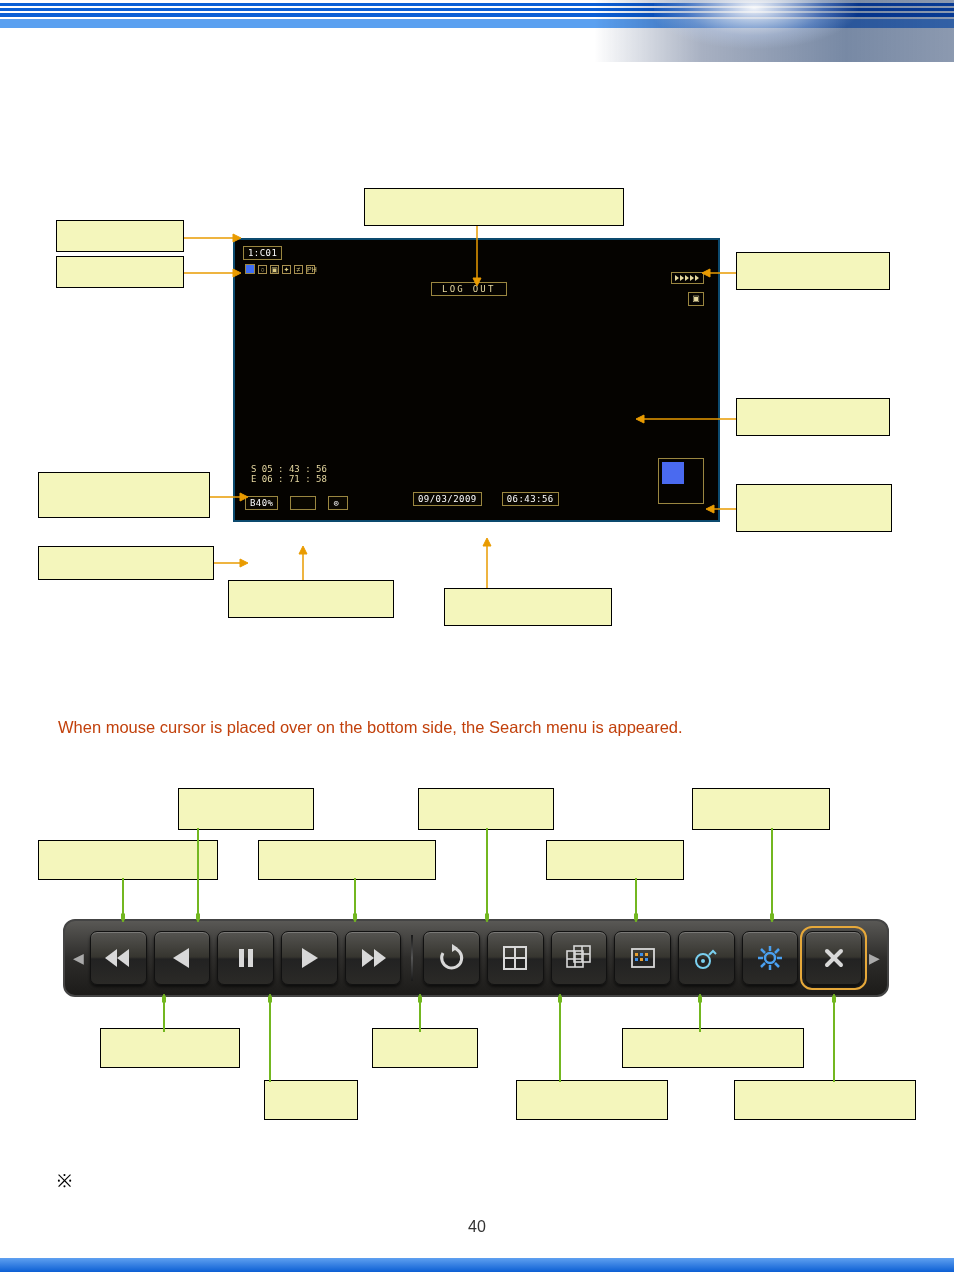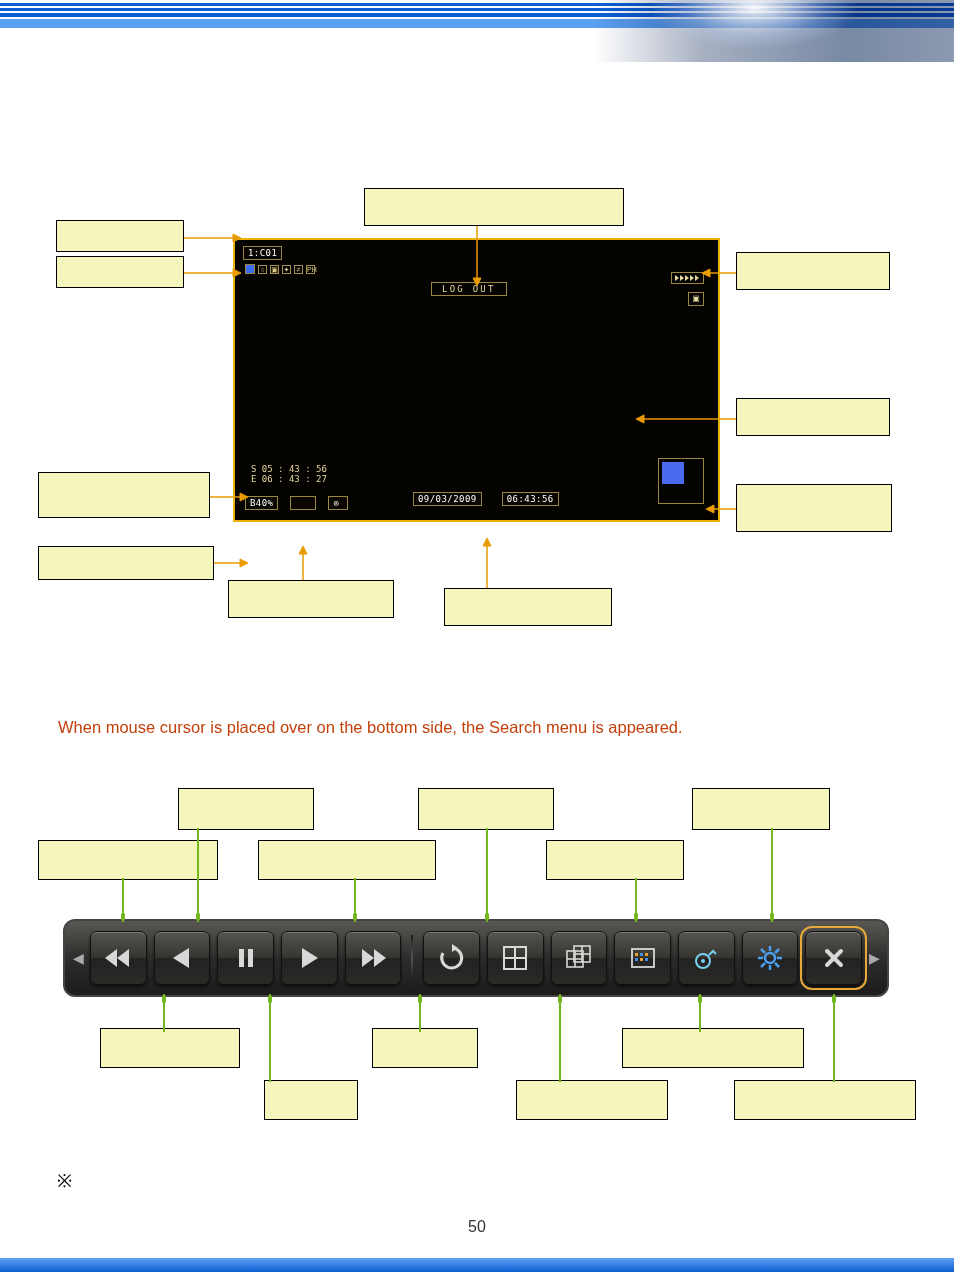--- a/index.html
+++ b/index.html
@@ -40,21 +40,21 @@
   }
   
   
   .dvr-box {
     position: absolute;
     left: 233px;
     top: 238px;
     width: 487px;
     height: 284px;
     background: #050300;
-    border: 2px solid #eab308;
+    border: 2px solid #0c4a6e;
   }
   .dvr-label {
     position: absolute;
     font-family: monospace;
     font-size: 9px;
     color: #fff;
     background: #0a0700;
     border: 1px solid #9a8640;
     padding: 1px 4px;
     letter-spacing: 0.05em;
@@ -265,21 +265,21 @@
   <div class="dvr-fastfwd">
     <span></span>
       <span></span>
       <span></span>
       <span></span>
       <span></span>
   </div>
   <div class="dvr-small-icon">▣</div>
   <div class="dvr-start-end">
     <div class="dvr-text" style="position:static;display:block;">S 05 : 43 : 56</div>
-    <div class="dvr-text" style="position:static;display:block;">E 06 : 43 : 27</div>
+    <div class="dvr-text" style="position:static;display:block;">E 06 : 71 : 58</div>
   </div>
   <div class="dvr-backup-row">
     <div class="dvr-label">B40%</div>
     <div class="dvr-label" style="width:26px;">&nbsp;</div>
     <div class="dvr-label" style="width:20px;">⊙</div>
   </div>
   <div class="dvr-bottom-labels">
     <div class="dvr-label">09/03/2009</div>
     <div class="dvr-label">06:43:56</div>
   </div>
@@ -496,14 +496,14 @@
 <svg class="arrow-g" style="left:698px;top:994px;width:4px;height:38px;">
     <line x1="2" y1="38" x2="2" y2="8" stroke-width="2"></line>
     <polygon points="-2,8 2,0 6,8"></polygon>
   </svg>
 <svg class="arrow-g" style="left:832px;top:994px;width:4px;height:88px;">
     <line x1="2" y1="88" x2="2" y2="8" stroke-width="2"></line>
     <polygon points="-2,8 2,0 6,8"></polygon>
   </svg>
 
 <div class="note-mark">※</div>
-<div class="page-num">50</div>
+<div class="page-num">40</div>
 <div class="footer-bar"></div>
 
 </body></html>

